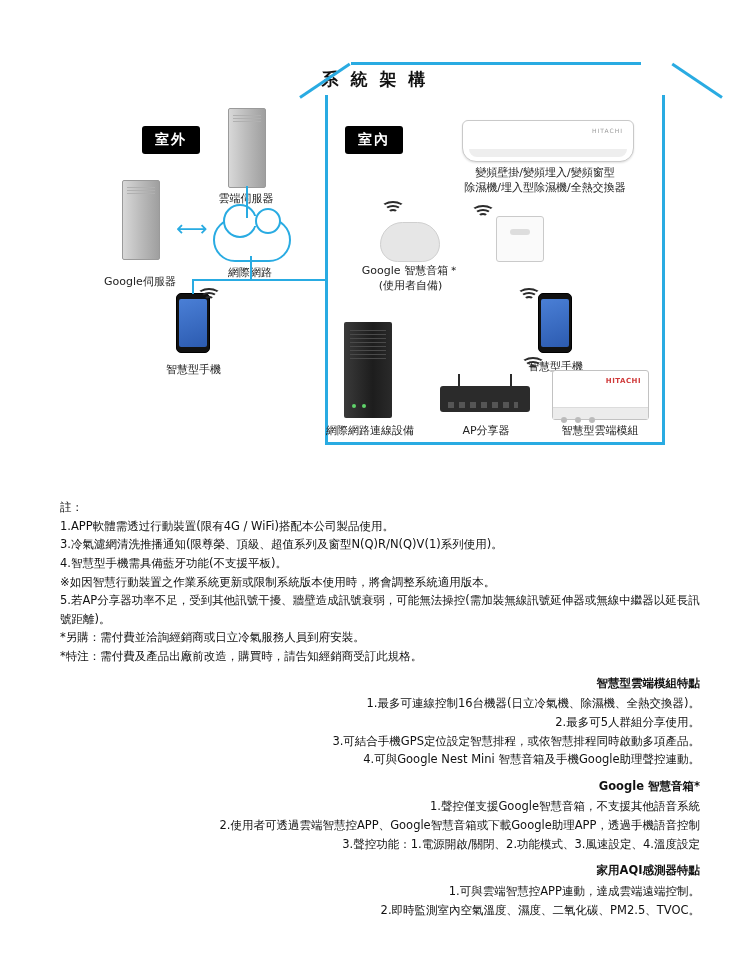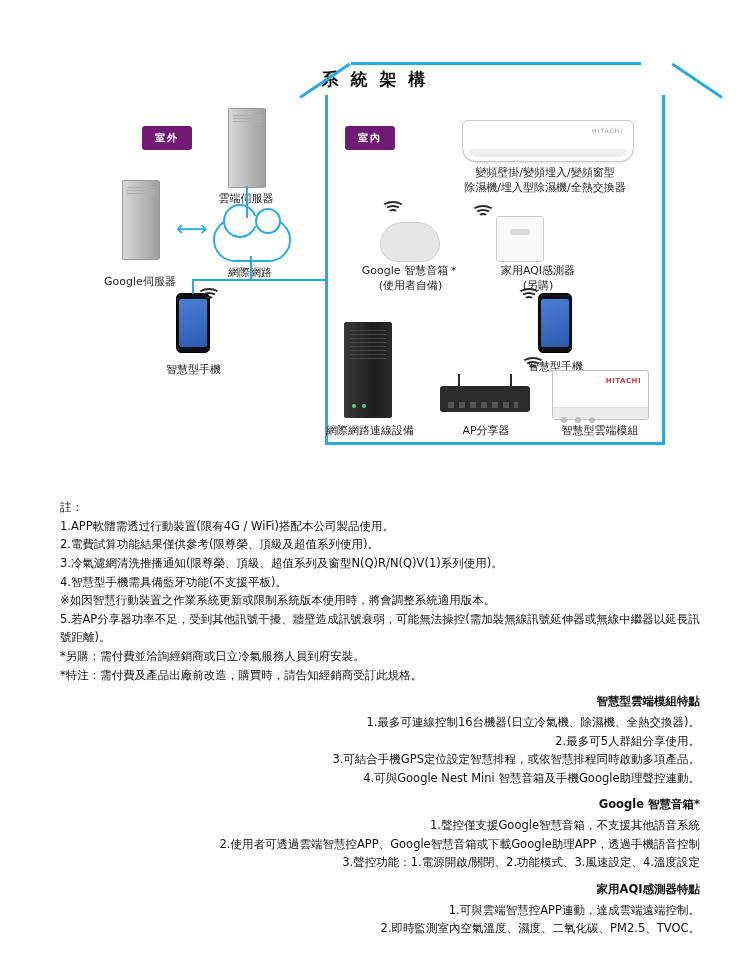--- a/index.html
+++ b/index.html
@@ -33,21 +33,21 @@
   .roof-top{
     position:absolute;left:351px;top:62px;width:290px;height:3px;background:#29abe2;
   }
 
   
   .line{position:absolute;background:#29abe2;}
 
   
   .lbl{position:absolute;font-size:11px;color:#222;text-align:center;line-height:1.35;}
   .badge{
-    position:absolute;background:#701a75;color:#fff;font-size:10px;font-weight:bold;
+    position:absolute;background:#000000;color:#fff;font-size:14px;font-weight:bold;
     padding:5px 13px;border-radius:3px;letter-spacing:2px;
   }
 
   
   .server{
     position:absolute;background:linear-gradient(to right,#d8d8d8,#bdbdbd 45%,#9f9f9f);
     border:1px solid #9a9a9a;border-radius:2px;
   }
   .server .slots{position:absolute;left:4px;right:4px;top:6px;height:8px;
     background:repeating-linear-gradient(to bottom,#b0b0b0 0 1px,transparent 1px 3px);}
@@ -194,22 +194,20 @@
 (使用者自備)</div>
 
     <div class="sensor" style="left:496px;top:216px;">
         <div class="dot"></div>
       </div>
     <div class="wifi" style="left:470px;top:200px;">
         <i></i>
         <i></i>
         <i></i>
       </div>
-    <div class="lbl" style="left:478px;top:264px;width:120px;white-space:pre-line;">家用AQI感測器
-(另購)</div>
 
     <div class="phone" style="left:538px;top:293px;">
         <div class="scr"></div>
       </div>
     <div class="wifi" style="left:516px;top:283px;">
         <i></i>
         <i></i>
         <i></i>
       </div>
     <div class="lbl" style="left:508px;top:360px;width:95px;">智慧型手機</div>
@@ -237,21 +235,20 @@
         <i></i>
         <i></i>
       </div>
     <div class="lbl" style="left:540px;top:424px;width:120px;">智慧型雲端模組</div>
 
   </div>
 
   <div class="notes">
     <div class="ln">註：</div>
     <div class="ln">1.APP軟體需透过行動裝置(限有4G / WiFi)搭配本公司製品使用。</div>
-    <div class="ln">2.電費試算功能結果僅供參考(限尊榮、頂級及超值系列使用)。</div>
     <div class="ln">3.冷氣濾網清洗推播通知(限尊榮、頂級、超值系列及窗型N(Q)R/N(Q)V(1)系列使用)。</div>
     <div class="ln">4.智慧型手機需具備藍牙功能(不支援平板)。</div>
     <div class="ln">※如因智慧行動裝置之作業系統更新或限制系統版本使用時，將會調整系統適用版本。</div>
     <div class="ln">5.若AP分享器功率不足，受到其他訊號干擾、牆壁造成訊號衰弱，可能無法操控(需加裝無線訊號延伸器或無線中繼器以延長訊號距離)。</div>
     <div class="ln">*另購：需付費並洽詢經銷商或日立冷氣服務人員到府安裝。</div>
     <div class="ln">*特注：需付費及產品出廠前改造，購買時，請告知經銷商受訂此規格。</div>
 
     <div class="sec">
       <h3>智慧型雲端模組特點</h3>
       <div class="ln">1.最多可連線控制16台機器(日立冷氣機、除濕機、全熱交換器)。</div>

